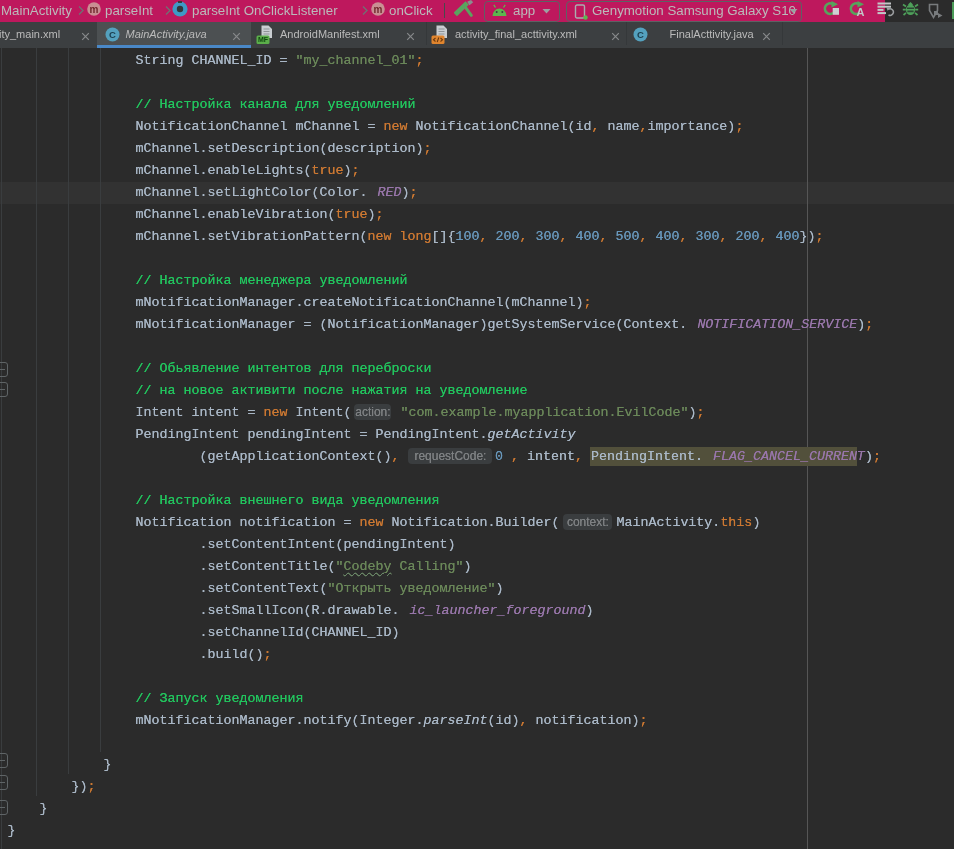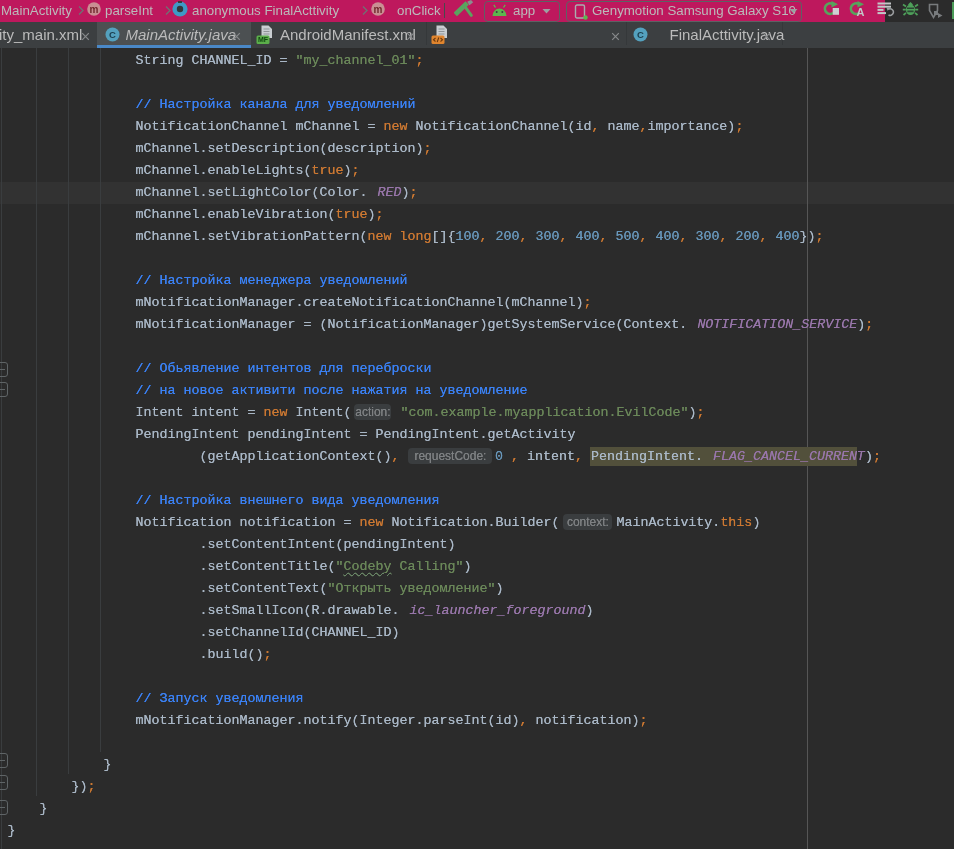--- a/index.html
+++ b/index.html
@@ -2,32 +2,32 @@
 <html><head><meta charset="utf-8"><style>
 html,body{margin:0;padding:0;}
 body{width:954px;height:849px;overflow:hidden;background:#2b2b2b;position:relative;font-family:"Liberation Sans",sans-serif;}
 #toolbar{position:absolute;left:0;top:0;width:885px;height:22px;background:#be185d;}
 #tabbar{position:absolute;left:0;top:22px;width:954px;height:26px;background:#3c3f41;}
 #editor{position:absolute;left:0;top:48px;width:954px;height:801px;background:#2b2b2b;overflow:hidden;}
 .crumbtxt{position:absolute;top:0;height:21px;line-height:21px;font-size:13.3px;color:#bbbbbb;white-space:pre;}
 .sep{position:absolute;top:5.5px;width:6px;height:9px;}
 .box{position:absolute;top:1px;height:19px;border:1px solid #5e6164;border-radius:4px;}
 .tab{position:absolute;top:0;height:26px;}
-.tabtxt{position:absolute;top:0;height:25px;line-height:25px;font-size:15px;color:#bbbbbb;white-space:pre;}
+.tabtxt{position:absolute;top:0;height:25px;line-height:25px;font-size:11px;color:#bbbbbb;white-space:pre;}
 .guide{position:absolute;width:1px;background:#3a3d3f;}
 .cur{position:absolute;left:0;top:134px;width:954px;height:22px;background:#323232;}
 #marginline{position:absolute;left:807px;top:0;width:1px;height:801px;background:#565656;}
 #code{position:absolute;left:7.5px;top:2px;text-shadow:0 0 0.6px;font-family:"Liberation Mono",monospace;font-size:13.33px;line-height:22px;letter-spacing:0px;color:#a9b7c6;white-space:pre;}
 #code div{height:22px;}
 .k{color:#cc7832;}
 .s{color:#6a8759;}
-.c{color:#3b82f6;}
+.c{color:#22c55e;}
 .n{color:#6897bb;}
 .f{color:#9876aa;font-style:italic;margin-left:10px;}
-.i{}
+.i{font-style:italic;}
 .u{text-underline-offset:3px;text-decoration-thickness:1px;}
 .w{text-decoration:underline wavy #6c8a6c;text-underline-offset:2px;text-decoration-thickness:1px;text-align:center;}
 .hint{display:inline-block;height:16px;line-height:16px;border-radius:4px;background:#3a3d3f;color:#7e8183;font-family:"Liberation Sans",sans-serif;font-size:12px;text-align:center;vertical-align:middle;letter-spacing:0;}
 #hlbox{position:absolute;left:589.5px;top:399px;width:267px;height:19px;background:#52503b;}
 .fold{position:absolute;left:-7px;width:13px;height:13px;border:1px solid #5f6466;border-radius:3px;background:transparent;}
 .fold:after{content:"";position:absolute;left:1px;top:5.5px;width:10px;height:1px;background:#5f6466;}
 </style></head><body>
 <div id="toolbar">
     <span class="crumbtxt" style="left:1px;">MainActivity</span>
     <svg class="sep" style="left:78px;" width="6" height="9" viewBox="0 0 6 9">
@@ -39,29 +39,29 @@
     </svg>
     <span class="crumbtxt" style="left:105px;">parseInt</span>
     <svg class="sep" style="left:165px;" width="6" height="9" viewBox="0 0 6 9">
       <path d="M1 0.5 L5 4.5 L1 8.5" stroke="#6f7274" fill="none" stroke-width="1.3"></path>
     </svg>
     <svg style="position:absolute;left:172px;top:1px;" width="16" height="16" viewBox="0 0 16 16">
       <circle cx="8" cy="8" r="7.6" fill="#3f99c5"></circle>
       <circle cx="8" cy="8" r="3.2" fill="#33373a"></circle>
       <rect x="6" y="0" width="4" height="2" fill="#383b3d"></rect>
     </svg>
-    <span class="crumbtxt" style="left:192px;">anonymous FinalActtivity</span>
+    <span class="crumbtxt" style="left:192px;">parseInt OnClickListener</span>
     <svg class="sep" style="left:362px;" width="6" height="9" viewBox="0 0 6 9">
       <path d="M1 0.5 L5 4.5 L1 8.5" stroke="#6f7274" fill="none" stroke-width="1.3"></path>
     </svg>
     <svg style="position:absolute;left:371px;top:1.5px;" width="14" height="14" viewBox="0 0 14 14">
       <circle cx="7" cy="7" r="6.8" fill="#c98f93"></circle>
       <text x="7" y="10.5" font-size="10" font-weight="bold" fill="#70282c" text-anchor="middle" font-family="Liberation Sans">m</text>
     </svg>
-    <span class="crumbtxt" style="left:389px;margin-left:8px;">onClick</span>
+    <span class="crumbtxt" style="left:389px;">onClick</span>
     <div style="position:absolute;left:444px;top:3px;width:1px;height:15px;background:#474a4c;"></div>
     <svg style="position:absolute;left:454px;top:0px;" width="20" height="18" viewBox="0 0 20 18">
       <path d="M3 12.8 L11.5 4.6" stroke="#5aa35f" stroke-width="4.8" stroke-linecap="square"></path>
       <path d="M11.3 7.2 L17.3 15.3" stroke="#5aa35f" stroke-width="3" stroke-linecap="round"></path>
       <path d="M13.2 1.8 L17 0 L19.2 2.2 L15.5 5.3 Z" fill="#8a8d8f"></path>
     </svg>
     <div class="box" style="left:484px;width:74px;"></div>
     <svg style="position:absolute;left:491px;top:4px;" width="17" height="13" viewBox="0 0 17 13">
 <path d="M1.5 12 A7 7.5 0 0 1 15.5 12 Z" fill="#5db84e"></path>
 <path d="M4.5 3.5 L2.8 0.8 M12.5 3.5 L14.2 0.8" stroke="#5db84e" stroke-width="1.3"></path>
@@ -139,20 +139,21 @@
     <span class="tabtxt" style="left:280px;">AndroidManifest.xml</span>
     <svg style="position:absolute;left:406px;top:9.5px;" width="9" height="9" viewBox="0 0 9 9">
       <path d="M1.2 1.2 L7.8 7.8 M7.8 1.2 L1.2 7.8" stroke="#87898b" stroke-width="1.2"></path>
     </svg>
     <svg style="position:absolute;left:431px;top:3px;" width="17" height="20" viewBox="0 0 17 20">
 <path d="M5.5 0.5 h7 l3.5 3.5 v9 h-10.5 z" fill="#c9ced2"></path>
 <path d="M7.5 4 h6 M7.5 6.5 h6 M7.5 9 h6" stroke="#8f9497" stroke-width="1"></path>
 <rect x="0.5" y="10.5" width="13" height="8.5" rx="1.5" fill="#e0852e"></rect>
       <path d="M4.5 13 L2.5 14.8 L4.5 16.5 M9.5 13 L11.5 14.8 L9.5 16.5 M7.8 12.5 L6.2 17" stroke="#6b3a0e" fill="none" stroke-width="1.1"></path>
     </svg>
+    <span class="tabtxt" style="left:455px;">activity_final_acttivity.xml</span>
     <svg style="position:absolute;left:611px;top:9.5px;" width="9" height="9" viewBox="0 0 9 9">
       <path d="M1.2 1.2 L7.8 7.8 M7.8 1.2 L1.2 7.8" stroke="#87898b" stroke-width="1.2"></path>
     </svg>
     <svg style="position:absolute;left:633px;top:5px;" width="15" height="15" viewBox="0 0 15 15">
       <circle cx="7.5" cy="7.5" r="7" fill="#54a1be"></circle>
       <text x="7.5" y="11" font-size="9.5" font-weight="bold" fill="#1c4050" text-anchor="middle" font-family="Liberation Sans">C</text>
     </svg>
     <span class="tabtxt" style="left:651.5px;margin-left:18px;">FinalActtivity.java</span>
     <svg style="position:absolute;left:762px;top:9.5px;" width="9" height="9" viewBox="0 0 9 9">
       <path d="M1.2 1.2 L7.8 7.8 M7.8 1.2 L1.2 7.8" stroke="#87898b" stroke-width="1.2"></path>

